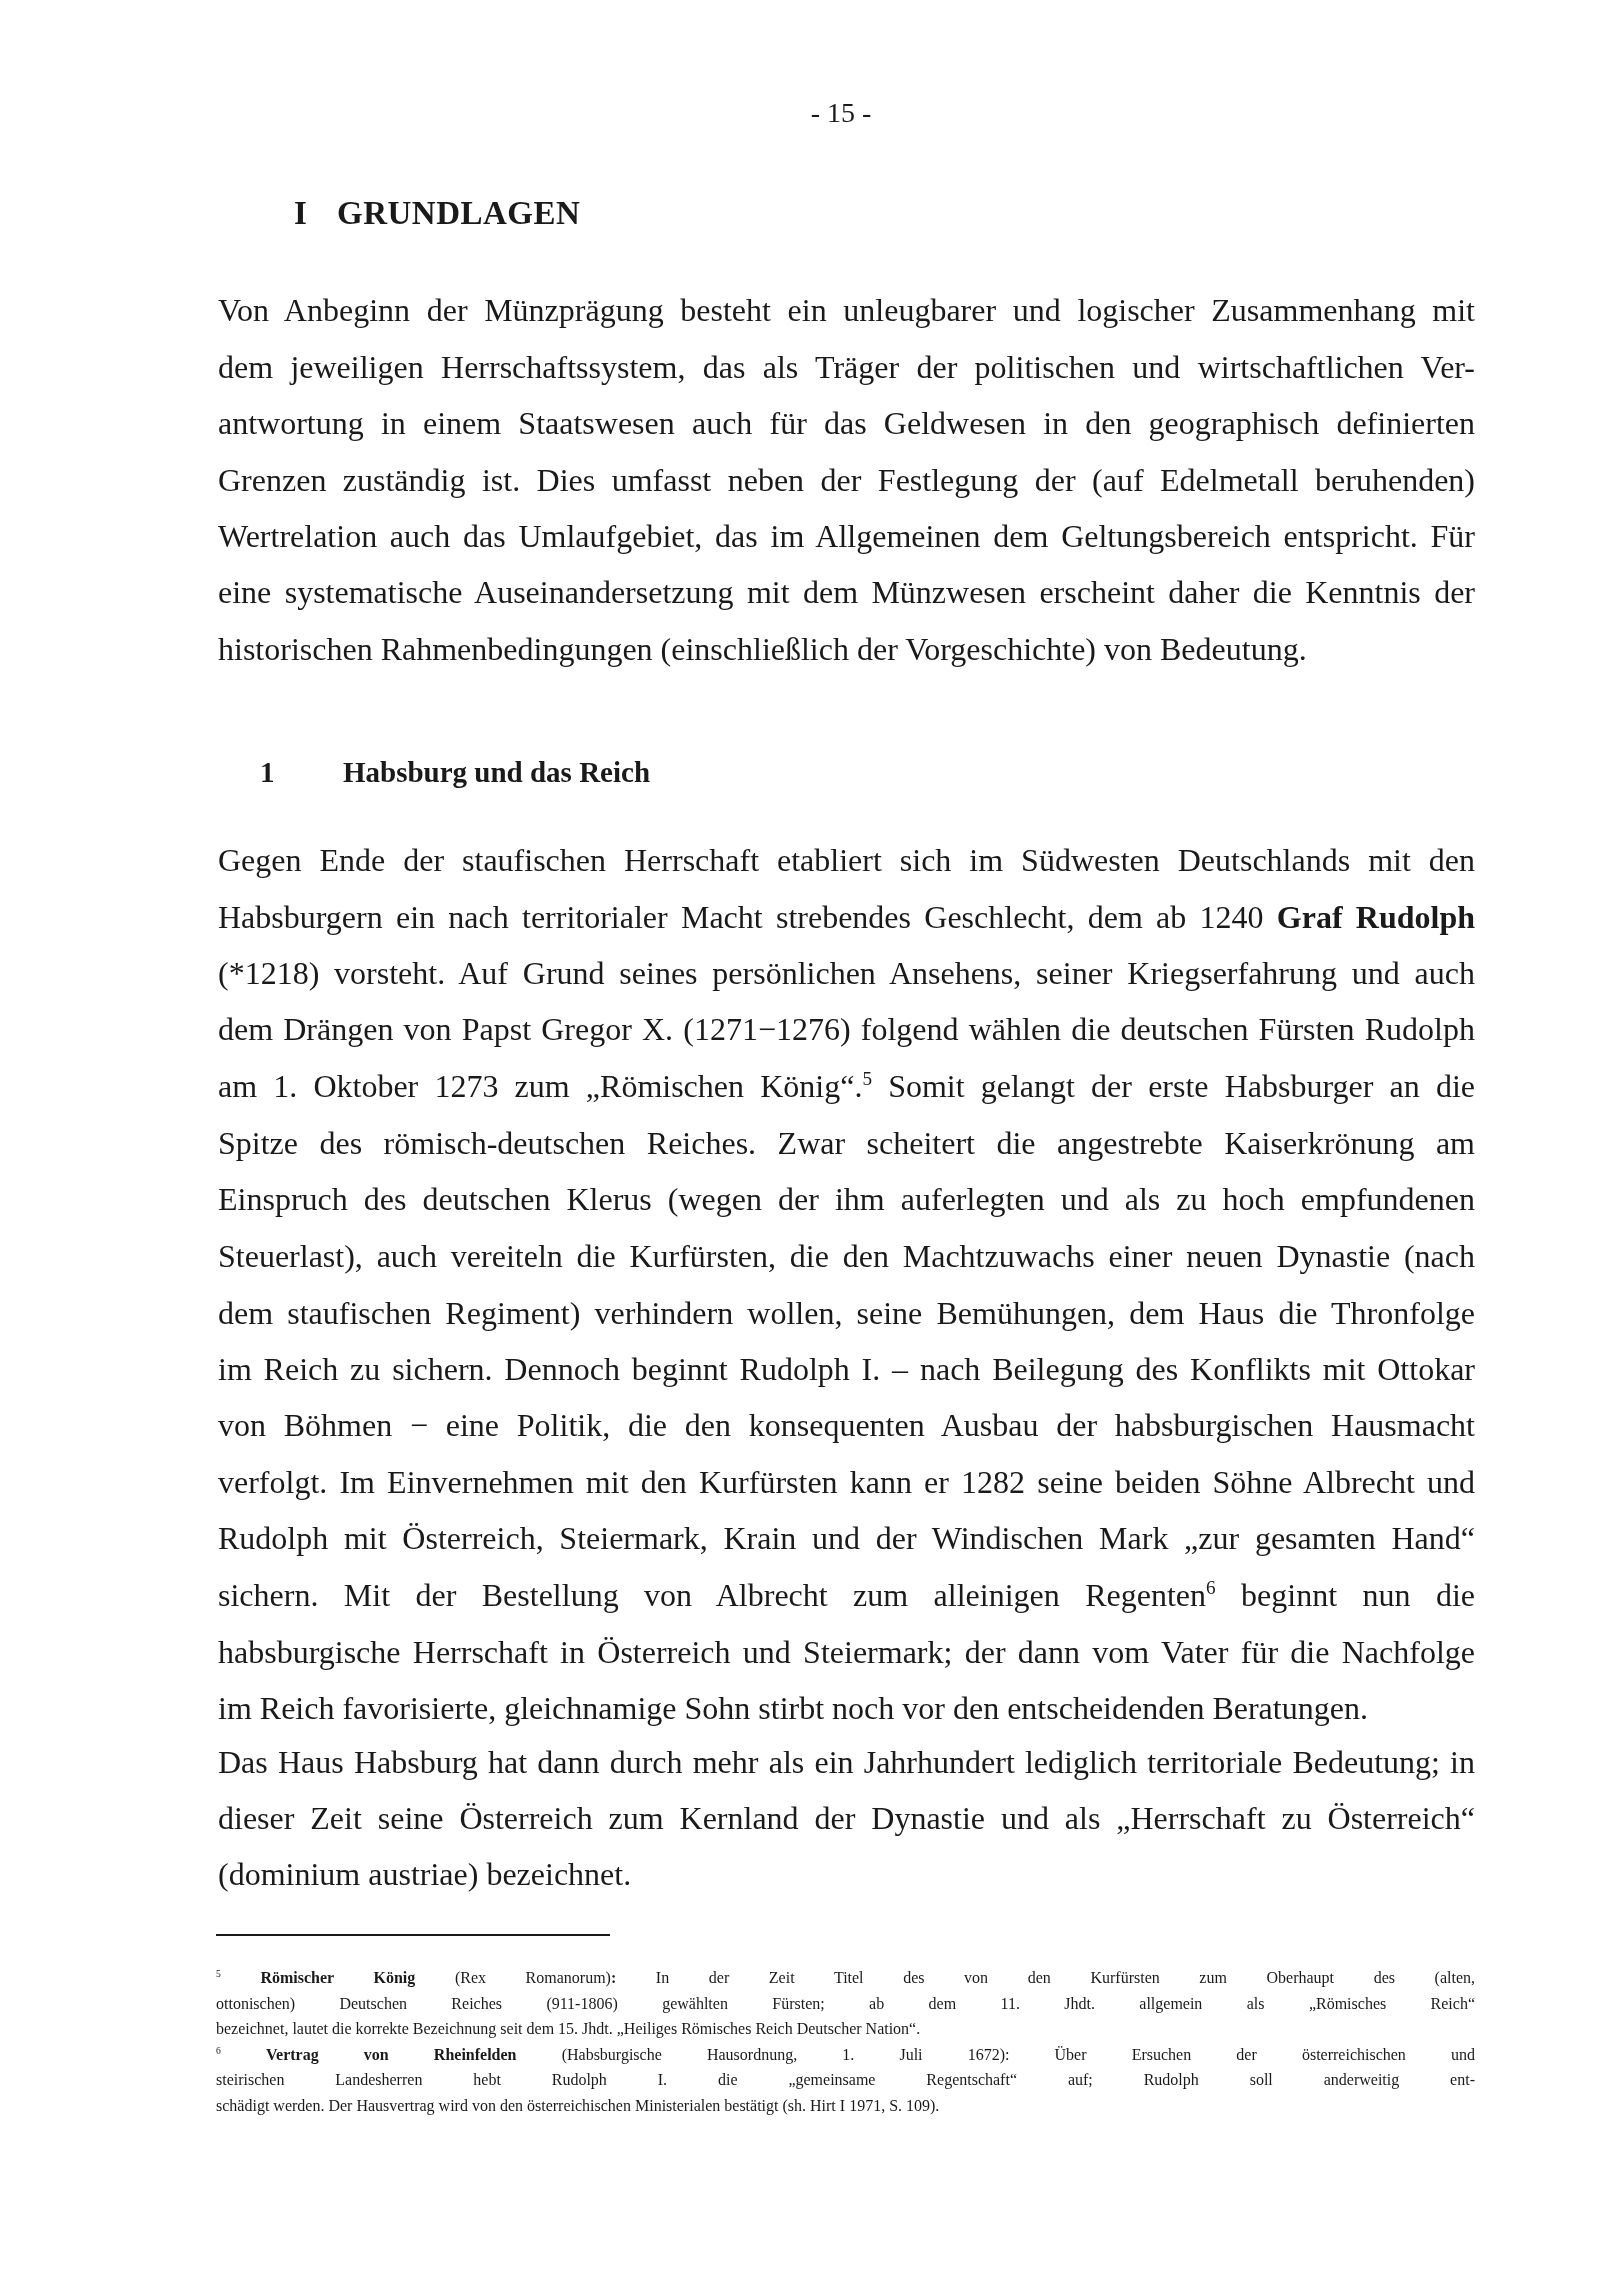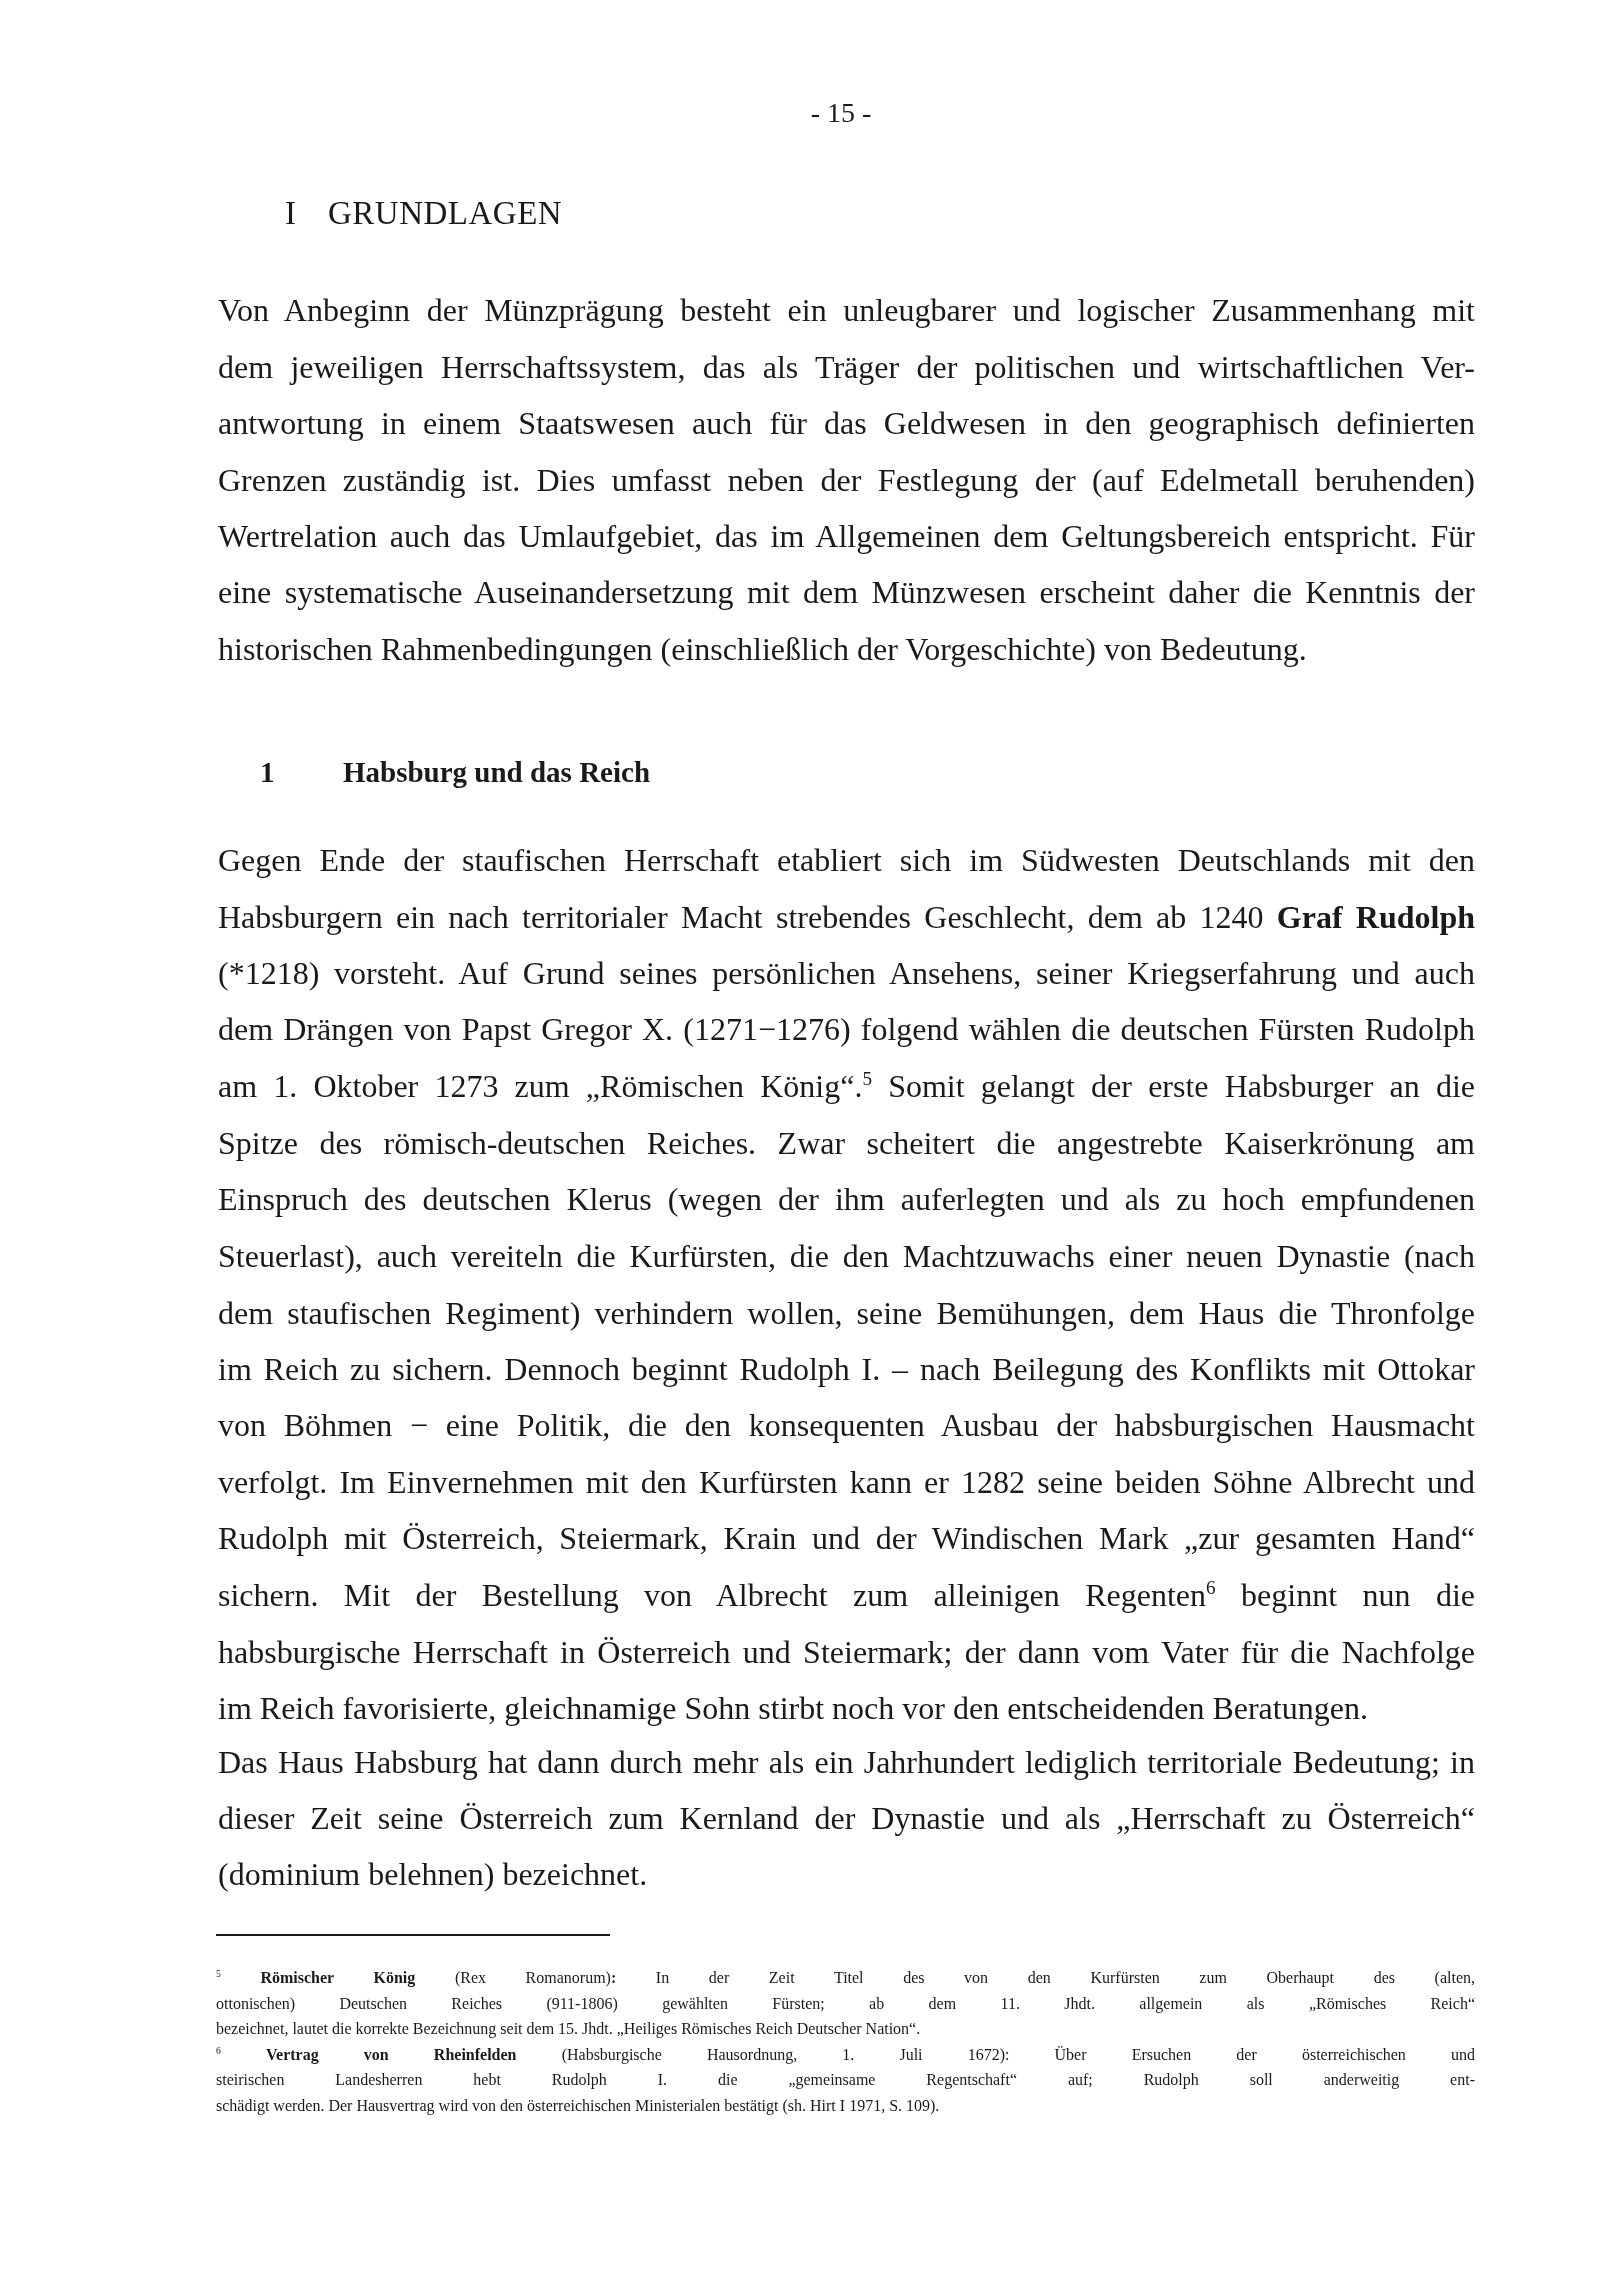--- a/index.html
+++ b/index.html
@@ -1,20 +1,20 @@
 <!DOCTYPE html>
 <html><head>
 <meta charset="utf-8">
 <style>
   html, body { margin: 0; padding: 0; background: #ffffff; }
   body { width: 1620px; height: 2293px; position: relative; overflow: hidden;
          font-family: "Liberation Serif", "DejaVu Serif", serif; color: #1a1a1a; }
   .page-number { position: absolute; top: 96px; left: 0; width: 1682px; text-align: center;
                  font-size: 28px; line-height: 33px; }
-  .chapter-heading { position: absolute; left: 285px; top: 194px; font-size: 33px; font-weight: normal;
+  .chapter-heading { position: absolute; left: 294px; top: 194px; font-size: 33px; font-weight: bold;
                      line-height: 39px; white-space: pre; letter-spacing: 0.5px; }
   .chapter-num { display: inline-block; width: 43px; }
   .line { position: absolute; left: 218px; width: 1257px; font-size: 32px; line-height: 33px;
           text-align: justify; text-align-last: justify; white-space: nowrap; }
   .line.last { text-align-last: left; }
   .line .inner { display: block; white-space: normal; text-align: justify; text-align-last: inherit; }
   .section-heading { position: absolute; left: 260px; top: 755px; font-size: 29px; font-weight: bold;
                      line-height: 35px; }
   .section-num { position: absolute; left: 0; }
   .section-title { position: absolute; left: 83px; white-space: nowrap; }
@@ -114,21 +114,21 @@
 </div>
 
 <div>
   <div class="line" style="top:1746px">
       <span class="inner">Das Haus Habsburg hat dann durch mehr als ein Jahrhundert lediglich territoriale Bedeutung; in</span>
     </div>
   <div class="line" style="top:1802px">
       <span class="inner">dieser Zeit seine Österreich zum Kernland der Dynastie und als „Herrschaft zu Österreich“</span>
     </div>
   <div class="line last" style="top:1858px">
-      <span class="inner">(dominium belehnen) bezeichnet.</span>
+      <span class="inner">(dominium austriae) bezeichnet.</span>
     </div>
 </div>
 
 <div class="fn-rule"></div>
 
 <div>
   <div class="fn-line" style="top:1965px"><span class="inner"><sup>5</sup> <b>Römischer König</b><span> (Rex Romanorum)</span><b>:</b><span> In der Zeit Titel des von den Kurfürsten zum Oberhaupt des (alten,</span></span></div>
   <div class="fn-line" style="top:1991px"><span class="inner">ottonischen) Deutschen Reiches (911-1806) gewählten Fürsten; ab dem 11. Jhdt. allgemein als „Römisches Reich“</span></div>
   <div class="fn-line last" style="top:2016px"><span class="inner">bezeichnet, lautet die korrekte Bezeichnung seit dem 15. Jhdt. „Heiliges Römisches Reich Deutscher Nation“.</span></div>
 </div>

